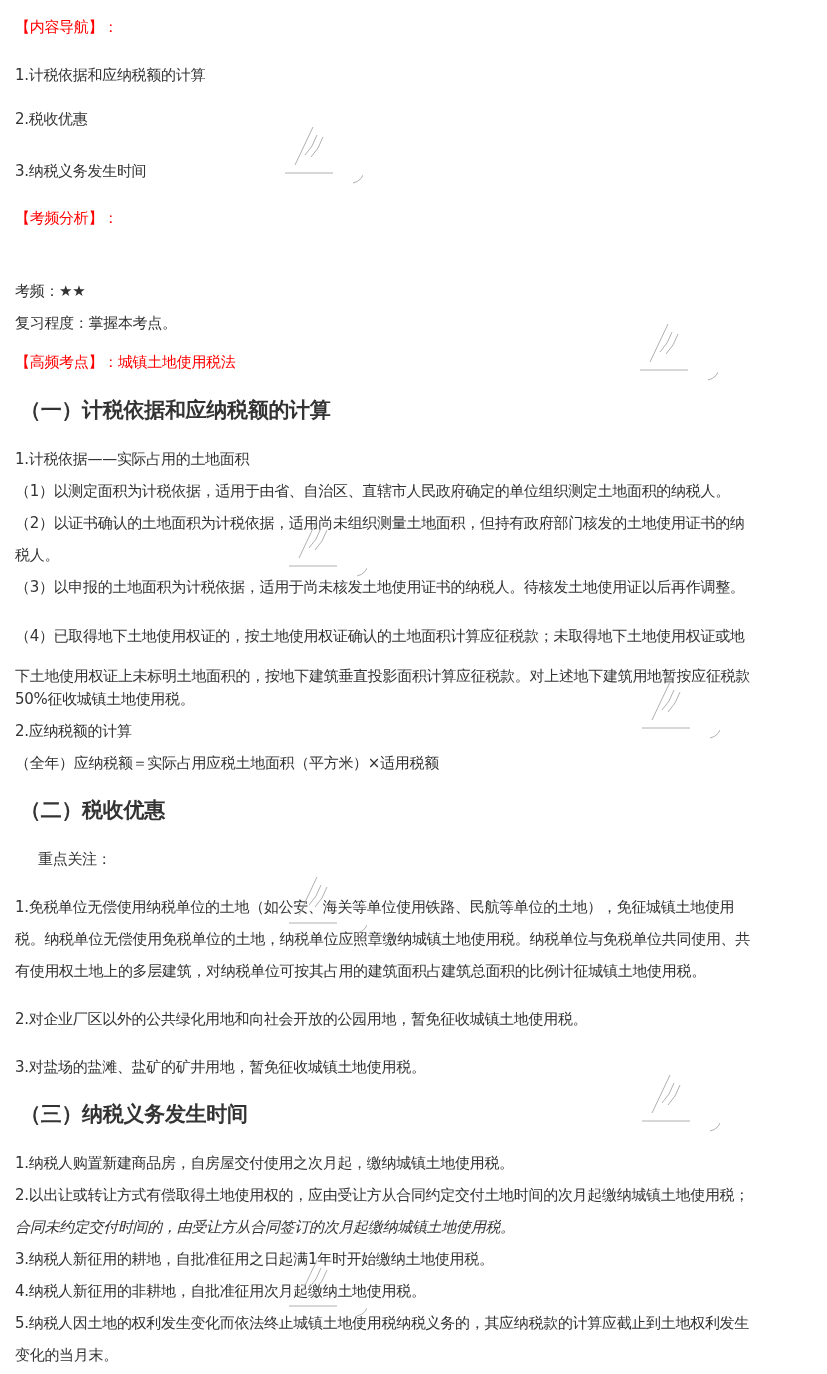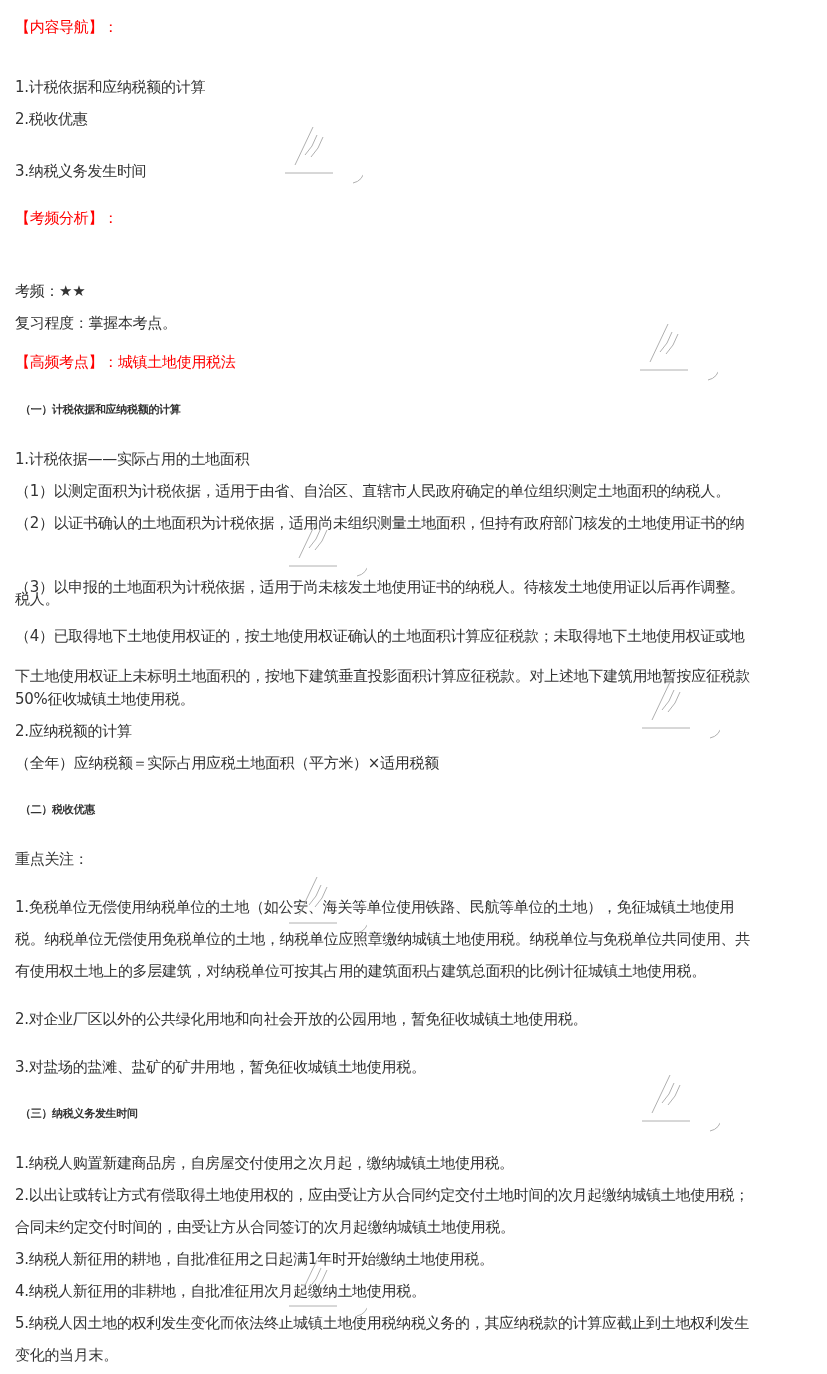--- a/index.html
+++ b/index.html
@@ -3,62 +3,62 @@
 <meta charset="utf-8">
 <style>
   html, body { margin: 0; padding: 0; background: #ffffff; }
   body {
     width: 827px; height: 1374px; position: relative; overflow: hidden;
     font-family: "DejaVu Sans", "Liberation Sans", sans-serif;
     color: #333333; font-size: 15px;
   }
   .line { position: absolute; left: 15px; white-space: nowrap; line-height: 20px; letter-spacing: -0.3px; }
   .red { color: #ff0000; font-weight: normal; }
-  .h2 { font-weight: bold; color: #333333; font-size: 11px; left: 20px; }
+  .h2 { font-weight: bold; color: #333333; font-size: 21px; left: 20px; }
   .wm { position: absolute; width: 80px; height: 60px; }
   .wm svg { width: 80px; height: 60px; }
 </style>
 </head>
 <body>
 
 <div class="line red" style="top:17px;">【内容导航】：</div>
-<div class="line" style="top:65px;margin-top:12px;">1.计税依据和应纳税额的计算</div>
+<div class="line" style="top:65px;">1.计税依据和应纳税额的计算</div>
 <div class="line" style="top:109px;">2.税收优惠</div>
 <div class="line" style="top:161px;">3.纳税义务发生时间</div>
 
 <div class="line red" style="top:208px;">【考频分析】：</div>
 <div class="line" style="top:257px;margin-top:24px;">考频：★★</div>
 <div class="line" style="top:313px;text-align:right;">复习程度：掌握本考点。</div>
 
 <div class="line red" style="top:352px;">【高频考点】：城镇土地使用税法</div>
 
 <div class="line h2" style="top:400px;">（一）计税依据和应纳税额的计算</div>
 <div class="line" style="top:449px;">1.计税依据——实际占用的土地面积</div>
 <div class="line" style="top:481px;">（1）以测定面积为计税依据，适用于由省、自治区、直辖市人民政府确定的单位组织测定土地面积的纳税人。</div>
 <div class="line" style="top:513px;">（2）以证书确认的土地面积为计税依据，适用尚未组织测量土地面积，但持有政府部门核发的土地使用证书的纳</div>
-<div class="line" style="top:545px;margin-top:44px;">税人。</div>
+<div class="line" style="top:545px;">税人。</div>
 <div class="line" style="top:577px;">（3）以申报的土地面积为计税依据，适用于尚未核发土地使用证书的纳税人。待核发土地使用证以后再作调整。</div>
 <div class="line" style="top:626px;">（4）已取得地下土地使用权证的，按土地使用权证确认的土地面积计算应征税款；未取得地下土地使用权证或地</div>
 <div class="line" style="top:666px;">下土地使用权证上未标明土地面积的，按地下建筑垂直投影面积计算应征税款。对上述地下建筑用地暂按应征税款</div>
 <div class="line" style="top:689px;">50%征收城镇土地使用税。</div>
 <div class="line" style="top:721px;">2.应纳税额的计算</div>
 <div class="line" style="top:753px;">（全年）应纳税额＝实际占用应税土地面积（平方米）×适用税额</div>
 
 <div class="line h2" style="top:800px;">（二）税收优惠</div>
-<div class="line" style="top:849px;">重点关注：</div>
+<div class="line" style="top:849px;margin-left:23px;">重点关注：</div>
 <div class="line" style="top:897px;">1.免税单位无偿使用纳税单位的土地（如公安、海关等单位使用铁路、民航等单位的土地），免征城镇土地使用</div>
 <div class="line" style="top:929px;">税。纳税单位无偿使用免税单位的土地，纳税单位应照章缴纳城镇土地使用税。纳税单位与免税单位共同使用、共</div>
 <div class="line" style="top:961px;">有使用权土地上的多层建筑，对纳税单位可按其占用的建筑面积占建筑总面积的比例计征城镇土地使用税。</div>
 <div class="line" style="top:1009px;">2.对企业厂区以外的公共绿化用地和向社会开放的公园用地，暂免征收城镇土地使用税。</div>
 <div class="line" style="top:1057px;">3.对盐场的盐滩、盐矿的矿井用地，暂免征收城镇土地使用税。</div>
 
 <div class="line h2" style="top:1104px;">（三）纳税义务发生时间</div>
 <div class="line" style="top:1153px;">1.纳税人购置新建商品房，自房屋交付使用之次月起，缴纳城镇土地使用税。</div>
 <div class="line" style="top:1185px;">2.以出让或转让方式有偿取得土地使用权的，应由受让方从合同约定交付土地时间的次月起缴纳城镇土地使用税；</div>
-<div class="line" style="top:1217px;">合同未约定交付时间的，由受让方从合同签订的次月起缴纳城镇土地使用税。</div>
+<div class="line" style="top:1217px;font-style:italic;">合同未约定交付时间的，由受让方从合同签订的次月起缴纳城镇土地使用税。</div>
 <div class="line" style="top:1249px;text-align:center;">3.纳税人新征用的耕地，自批准征用之日起满1年时开始缴纳土地使用税。</div>
 <div class="line" style="top:1281px;">4.纳税人新征用的非耕地，自批准征用次月起缴纳土地使用税。</div>
 <div class="line" style="top:1313px;">5.纳税人因土地的权利发生变化而依法终止城镇土地使用税纳税义务的，其应纳税款的计算应截止到土地权利发生</div>
 <div class="line" style="top:1345px;">变化的当月末。</div>
 
 <div class="wm" style="left:283px; top:125px;">
   <svg viewBox="0 0 80 60">
       <g fill="none" stroke="#b0b0b0" stroke-width="1">
         <line x1="12" y1="40" x2="30" y2="2"></line>
         <path d="M34 10 Q30 22 22 30"></path>

